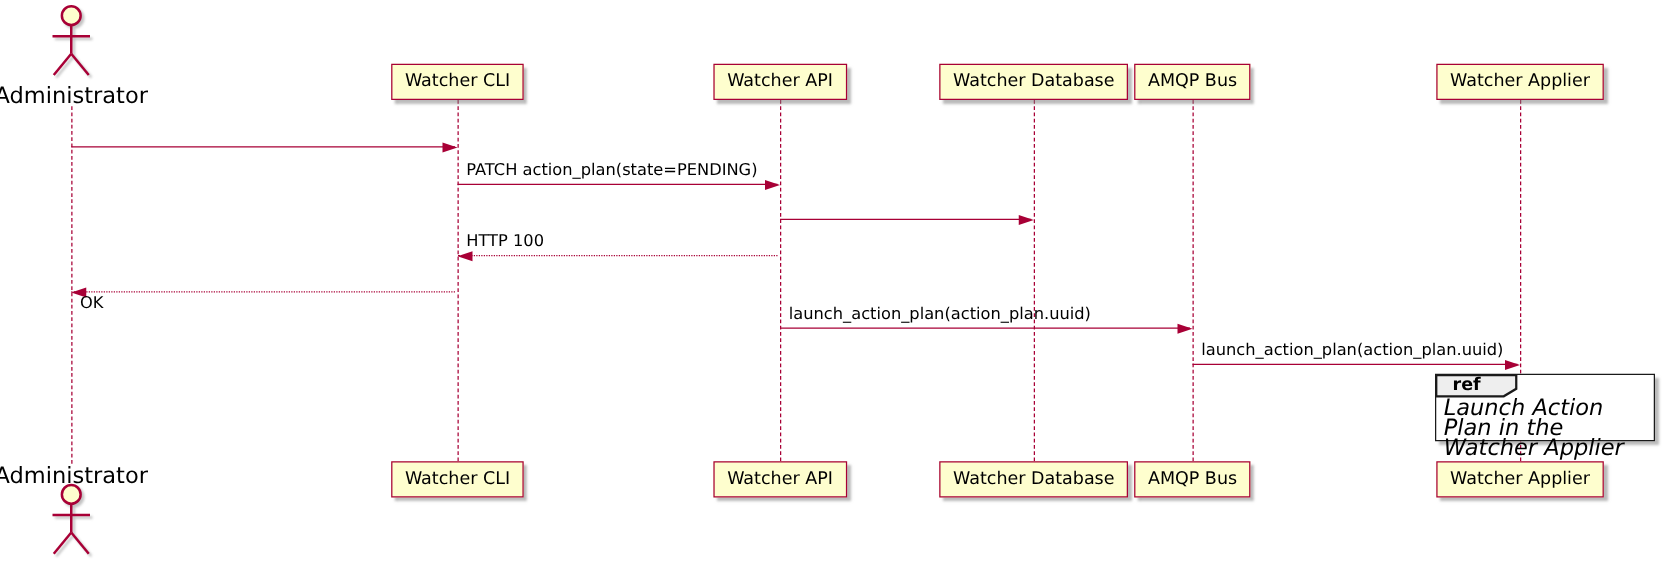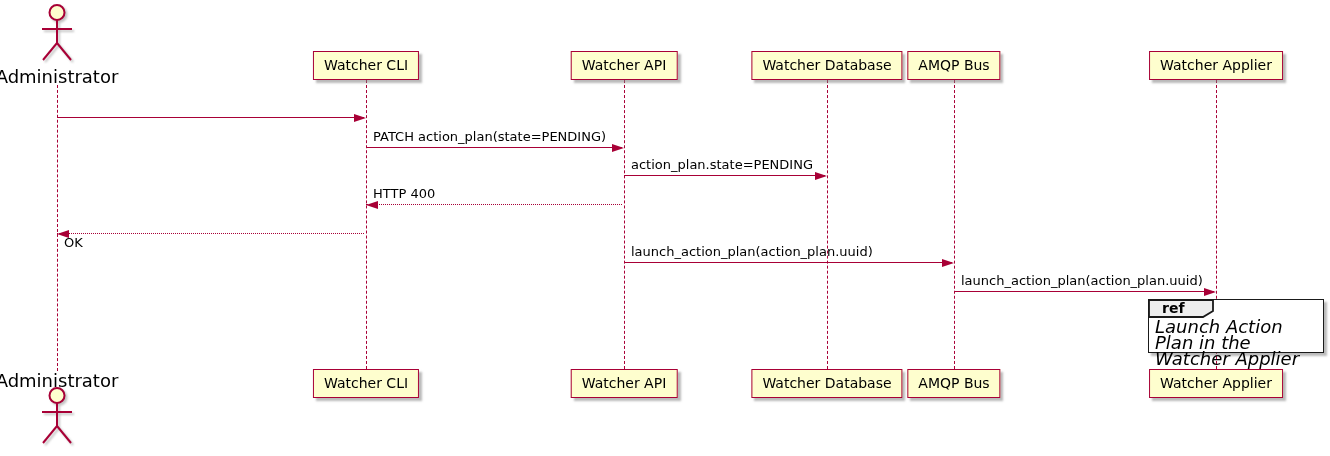--- a/index.html
+++ b/index.html
@@ -110,24 +110,23 @@
     <div class="lifeline" style="left: 1215.5px; top: 80px; height: 289px; border-left-color: rgb(168, 0, 54);"></div>
     <div class="pbox" style="left: 1216px; top: 51px; background: rgb(254, 254, 206); border-color: rgb(168, 0, 54);">Watcher Applier</div>
     <div class="pbox" style="left: 1216px; top: 369px; background: rgb(254, 254, 206); border-color: rgb(168, 0, 54);">Watcher Applier</div>
     <div class="msg-line" style="left: 57px; width: 307px; top: 117px; border-top: 1px solid rgb(168, 0, 54);"></div>
     <div class="arrow-head" style="top: 113.5px; border-top: 4px solid transparent; border-bottom: 4px solid transparent; left: 354px; border-left: 12px solid rgb(168, 0, 54);"></div>
     <div class="msg-line" style="left: 366px; width: 256px; top: 147px; border-top: 1px solid rgb(168, 0, 54);"></div>
     <div class="arrow-head" style="top: 143.5px; border-top: 4px solid transparent; border-bottom: 4px solid transparent; left: 612px; border-left: 12px solid rgb(168, 0, 54);"></div>
     <div class="msg-label" style="left: 373px; top: 129px; text-align: center;">PATCH action_plan(state=PENDING)</div>
     <div class="msg-line" style="left: 624px; width: 201px; top: 175px; border-top: 1px solid rgb(168, 0, 54);"></div>
     <div class="arrow-head" style="top: 171.5px; border-top: 4px solid transparent; border-bottom: 4px solid transparent; left: 815px; border-left: 12px solid rgb(168, 0, 54);"></div>
-    <div class="msg-label" style="left: 631px; top: 157px;">action_plan.state=PENDING</div>
     <div class="msg-line" style="left: 366px; width: 256px; top: 204px; border-top: 1px dotted rgb(168, 0, 54);"></div>
     <div class="arrow-head" style="top: 200.5px; border-top: 4px solid transparent; border-bottom: 4px solid transparent; left: 366px; border-right: 12px solid rgb(168, 0, 54);"></div>
-    <div class="msg-label" style="left: 373px; top: 186px;">HTTP 400</div>
+    <div class="msg-label" style="left: 373px; top: 186px;">HTTP 100</div>
     <div class="msg-line" style="left: 57px; width: 307px; top: 233px; border-top: 1px dotted rgb(168, 0, 54);"></div>
     <div class="arrow-head" style="top: 229.5px; border-top: 4px solid transparent; border-bottom: 4px solid transparent; left: 57px; border-right: 12px solid rgb(168, 0, 54);"></div>
     <div class="msg-label" style="left: 64px; top: 215px; margin-top: 20px;">OK</div>
     <div class="msg-line" style="left: 624px; width: 328px; top: 262px; border-top: 1px solid rgb(168, 0, 54);"></div>
     <div class="arrow-head" style="top: 258.5px; border-top: 4px solid transparent; border-bottom: 4px solid transparent; left: 942px; border-left: 12px solid rgb(168, 0, 54);"></div>
     <div class="msg-label" style="left: 631px; top: 244px;">launch_action_plan(action_plan.uuid)</div>
     <div class="msg-line" style="left: 954px; width: 260px; top: 291px; border-top: 1px solid rgb(168, 0, 54);"></div>
     <div class="arrow-head" style="top: 287.5px; border-top: 4px solid transparent; border-bottom: 4px solid transparent; left: 1204px; border-left: 12px solid rgb(168, 0, 54);"></div>
     <div class="msg-label" style="left: 961px; top: 273px;">launch_action_plan(action_plan.uuid)</div>
     <div class="ref-box" style="left: 1148px; top: 299px; width: 174px; height: 52px; border-color: rgb(26, 26, 26);">

